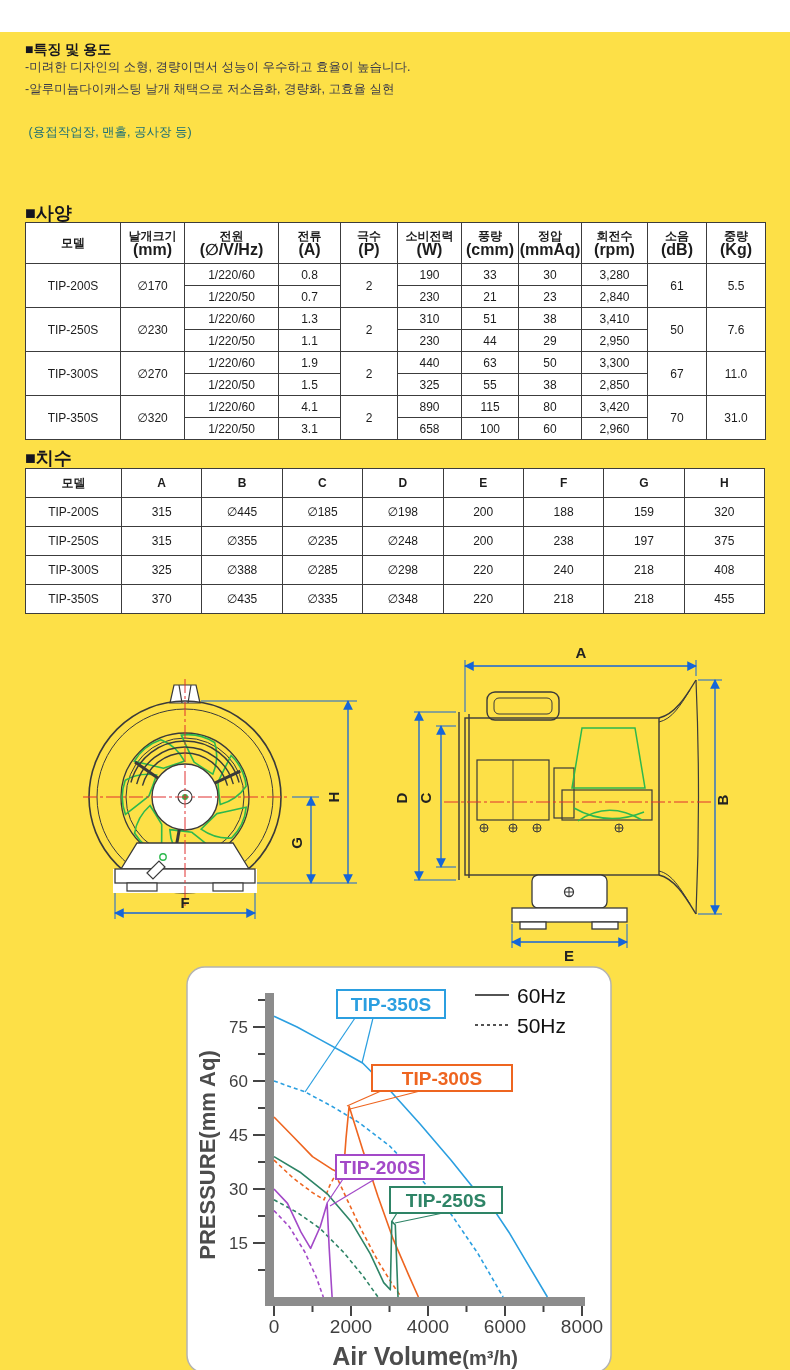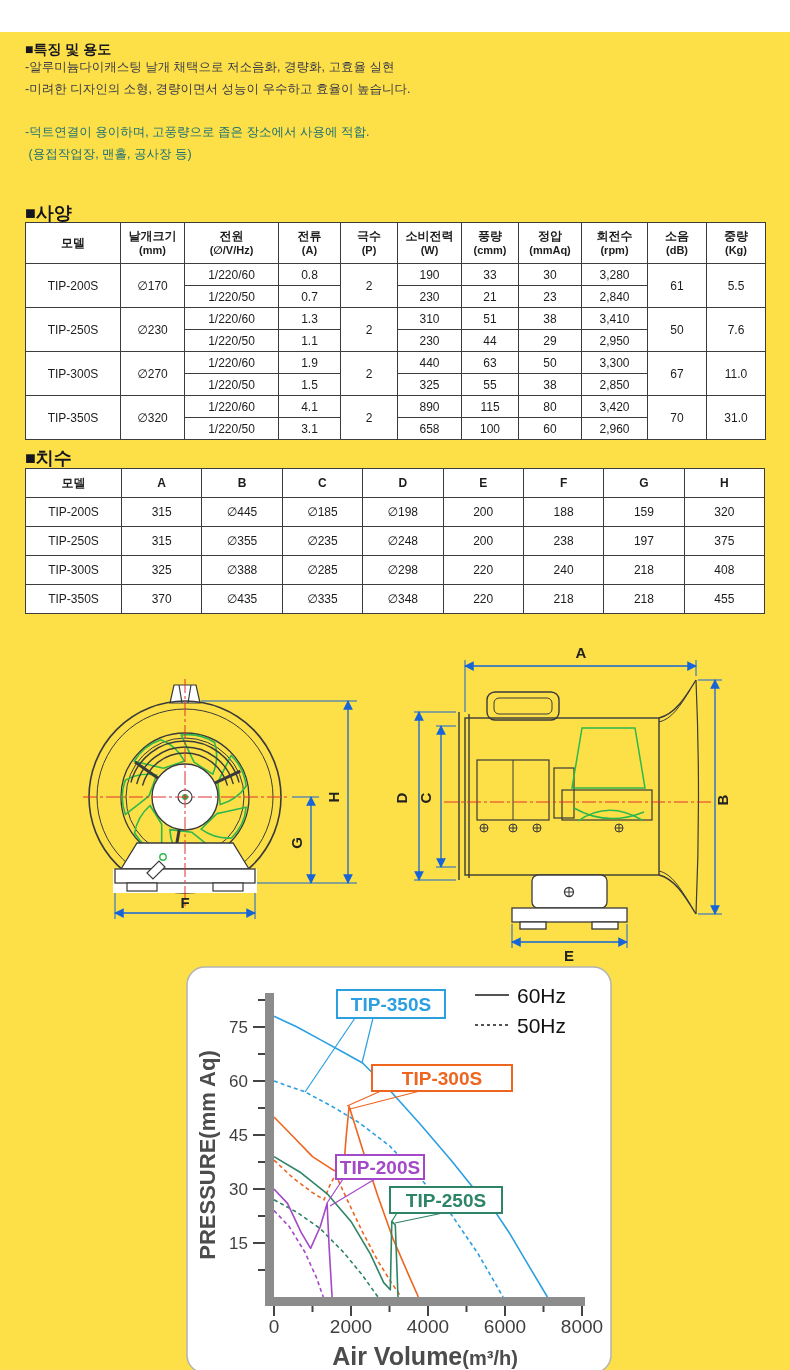--- a/index.html
+++ b/index.html
@@ -11,40 +11,39 @@
   .feat-title{font-size:14px;font-weight:bold;color:var(--heading);line-height:1;}
   .feat-line{font-size:12.5px;color:var(--body_text);line-height:22px;white-space:pre;}
   .feat-line.teal{color:var(--teal_text);}
 
   .sec-title{font-size:18px;font-weight:bold;color:var(--heading);line-height:1;}
 
   table{border-collapse:collapse;table-layout:fixed;background:#fff;}
   th,td{border:1px solid #3c3c3c;text-align:center;vertical-align:middle;
         padding:0;color:#1c1c1c;overflow:hidden;}
   th{font-size:12px;font-weight:bold;line-height:14px;}
-  th .unit{font-size:11px;font-weight:bold;}
+  th .unit{font-size:16px;font-weight:bold;}
   #spec-table td{font-size:12px;height:21px;}
   #spec-table th{height:40px;}
   #dim-table  th{height:28px;font-size:12px;}
   #dim-table  td{font-size:12px;height:28px;}
 
   svg text{font-family:"Liberation Sans","DejaVu Sans",sans-serif;}
   .dimtxt{font-size:15px;font-weight:bold;fill:#222;}
 </style>
 </head>
 <body>
 
 <div class="page">
 
   <div class="abs" style="left:25px;top:10px;">
     <div class="feat-title">■특징 및 용도</div>
+    <div class="feat-line">-미려한 디자인의 소형, 경량이면서 성능이 우수하고 효율이 높습니다.</div>
     <div class="feat-line">-알루미늄다이캐스팅 날개 채택으로 저소음화, 경량화, 고효율 실현</div>
-    <div class="feat-line">-미려한 디자인의 소형, 경량이면서 성능이 우수하고 효율이 높습니다.</div>
     <div style="height:21px"></div>
-    <div class="feat-line teal">-덕트연결이 용이하며, 고풍량으로 좁은 장소에서 사용에 적합.</div>
     <div class="feat-line teal"> (용접작업장, 맨홀, 공사장 등)</div>
   </div>
 
   <div class="abs sec-title" style="left:25px;top:172px;">■사양</div>
   <table id="spec-table" class="abs" style="left:25px;top:190px;width:740px;">
     <colgroup>
       <col style="width:95px">
         <col style="width:64px">
         <col style="width:94px">
         <col style="width:62px">

